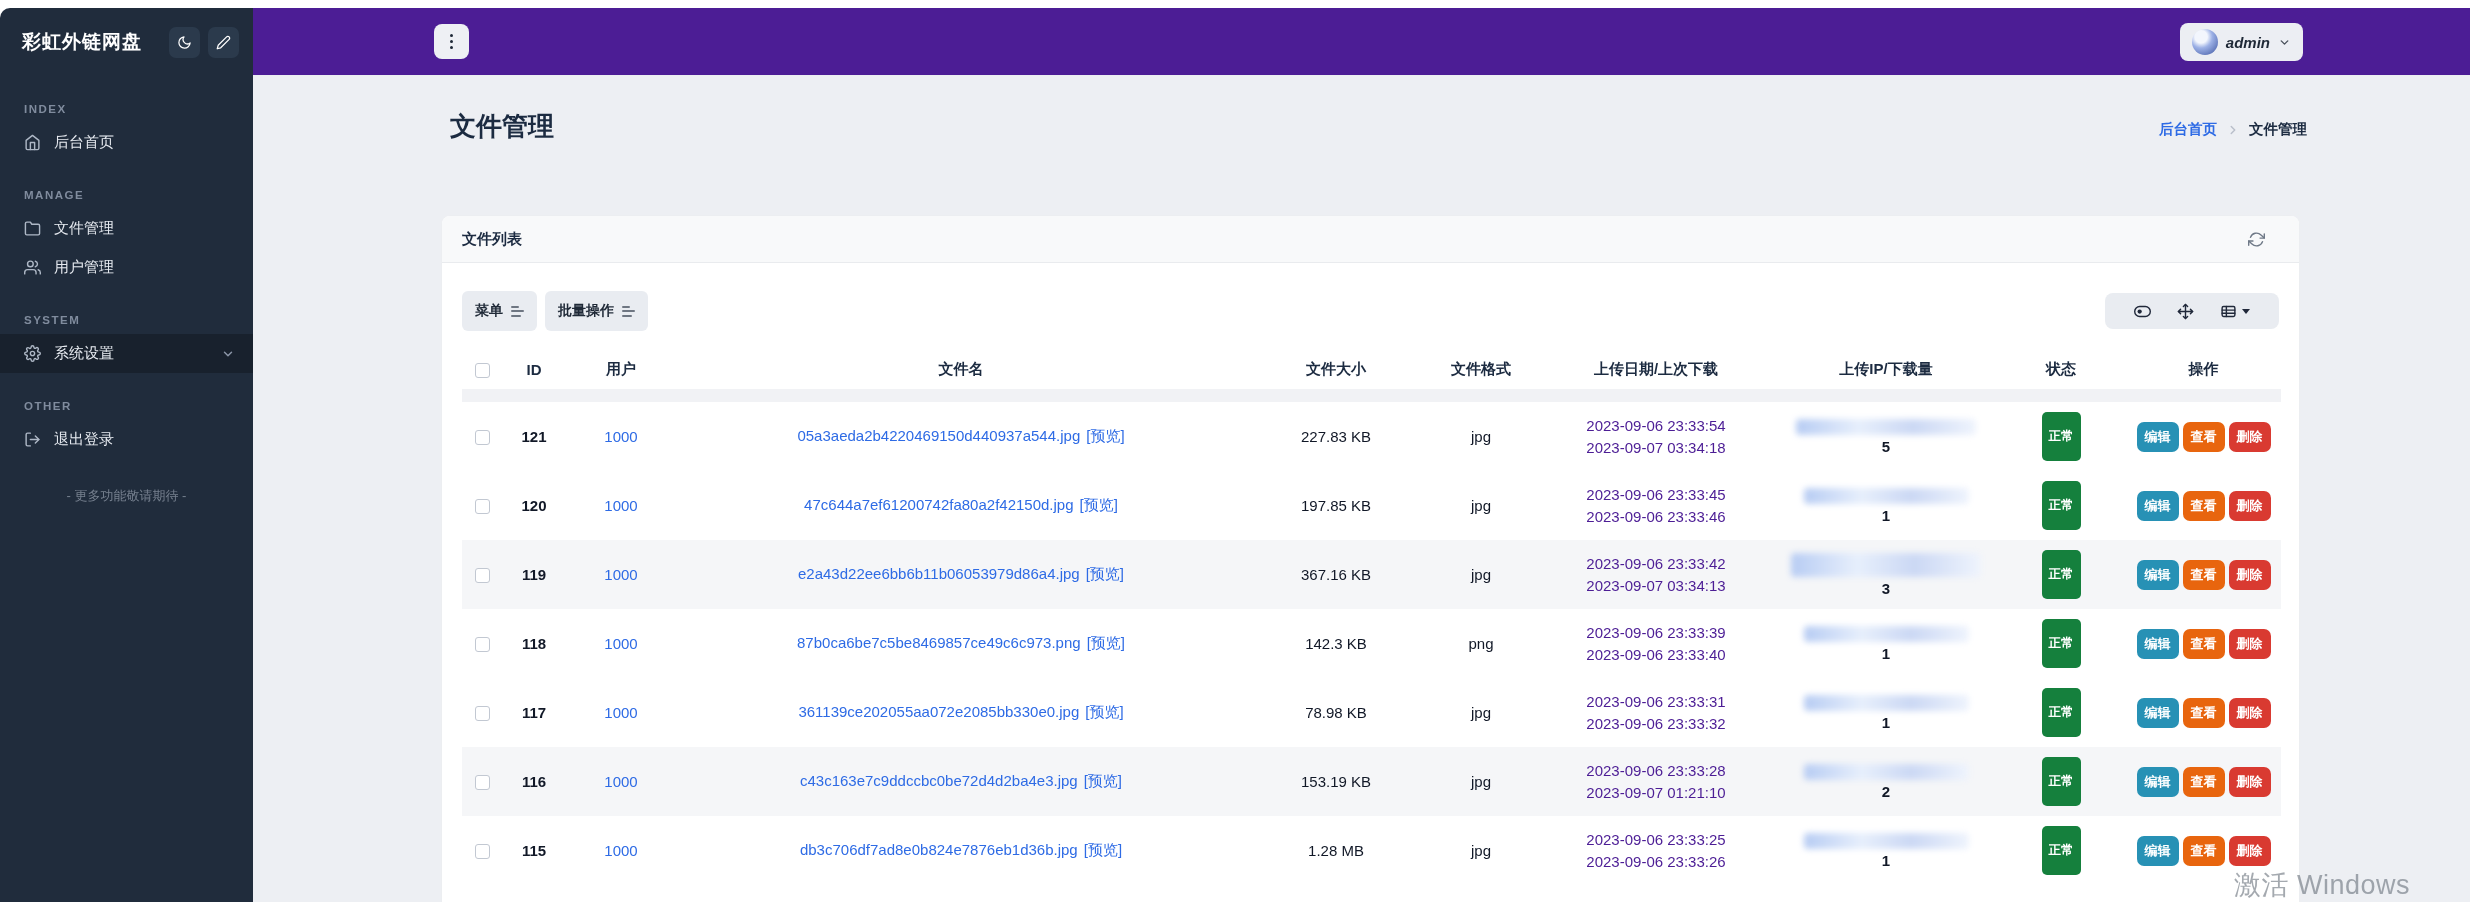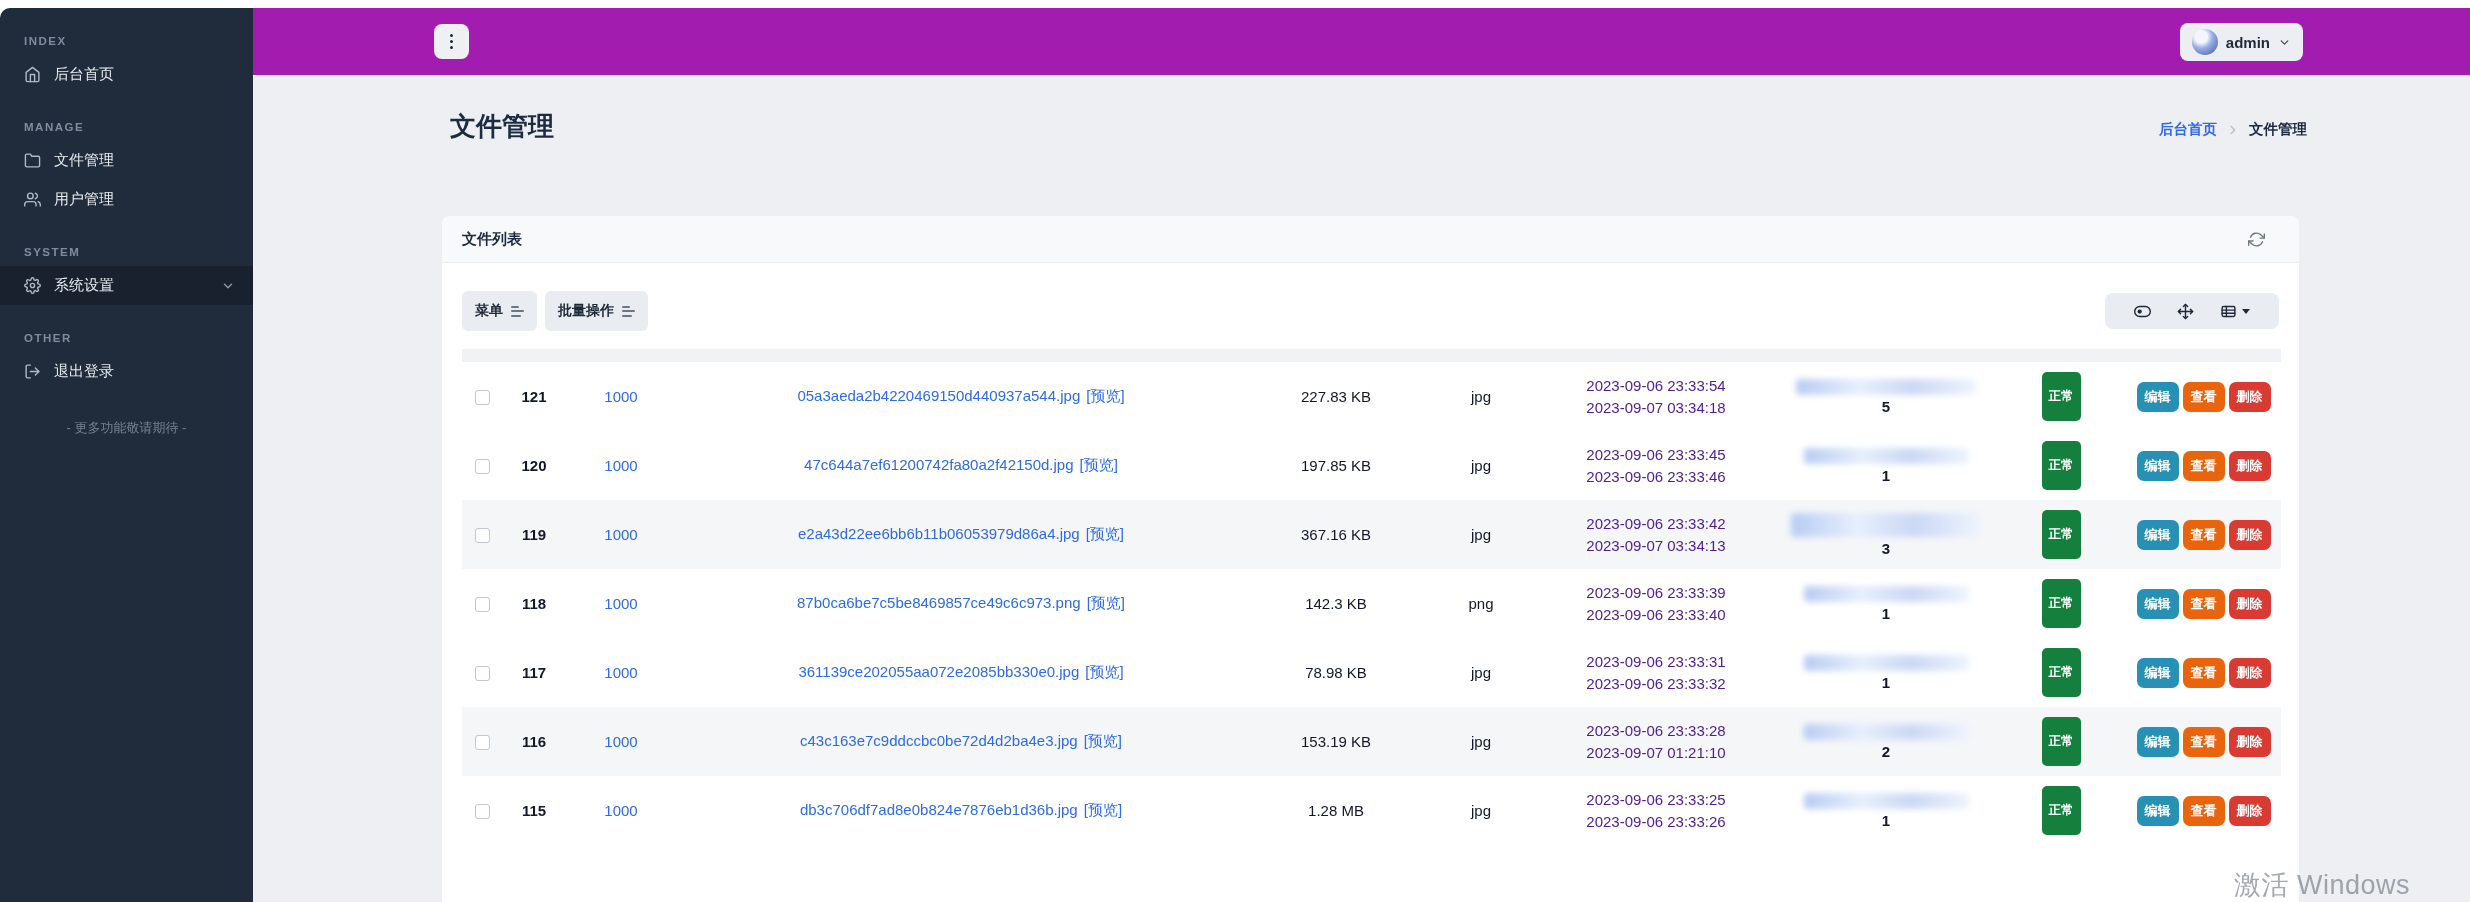--- a/index.html
+++ b/index.html
@@ -24,22 +24,22 @@
                font-size:15px; color:#e7ebf1; cursor:pointer; }
   .side-item svg { width:17px; height:17px; color:#aeb8c6; flex:none; }
   .side-item .chev { margin-left:auto; }
   .side-item .chev svg { width:14px; height:14px; color:#8b96a8; }
   .side-item.active { background:#18212d; }
   .submenu { list-style:none; background:#1b2532; padding:5px 0 9px; }
   .submenu li { height:34px; line-height:34px; padding-left:53px; font-size:13.5px; color:#939eaf; cursor:pointer; }
   .side-note { margin-top:28px; text-align:center; font-size:13px; color:#76descr; color:#76808f; }
 
   
-  .topbar { position:absolute; left:237px; top:8px; right:0; height:68px; background:#a21caf;
-            border-bottom:1px solid #ebedf1; z-index:4; }
+  .topbar { position:absolute; left:237px; top:8px; right:0; height:68px; background:#4c1d95;
+            border-bottom:1px solid #ebedf1; z-index:4;font-style:italic; }
   .kebab { position:absolute; left:197px; top:16px; width:35px; height:35px; border:none; border-radius:8px;
            background:#eef0f4; cursor:pointer; display:flex; flex-direction:column; align-items:center;
            justify-content:center; gap:3px; }
   .kebab i { width:3px; height:3px; border-radius:50%; background:#1f2937; }
   .user-pill { position:absolute; right:167px; top:15px; height:38px; background:#eceef3; border-radius:8px;
                display:flex; align-items:center; gap:8px; padding:0 12px; cursor:pointer; }
   .avatar { width:26px; height:26px; border-radius:50%;
             background:radial-gradient(circle at 35% 30%, #f3f6fd 0 25%, #9db1e6 45%, #5d74b8 80%, #44569b); }
   .user-pill .uname { font-size:15px; font-weight:600; color:#1f2937; }
   .user-pill svg { width:13px; height:13px; color:#49505a; }
@@ -106,20 +106,37 @@
   .watermark { position:absolute; left:2234px; top:867px; font-size:27px; color:rgba(108,116,126,.62);
                letter-spacing:.5px; z-index:9; white-space:nowrap; }
 </style>
 </head>
 <body>
 
 <div class="app">
   <div class="topstrip"></div>
 
   <aside class="sidebar">
+    <div class="brand-row">
+      <span class="brand">彩虹外链网盘</span>
+      <button class="mini-btn" title="">
+        <span style="display:flex">
+          <svg viewBox="0 0 24 24" fill="none" stroke="currentColor" stroke-width="2" stroke-linecap="round" stroke-linejoin="round">
+              <path d="M21 12.79A9 9 0 1 1 11.21 3 7 7 0 0 0 21 12.79z"></path>
+            </svg>
+        </span>
+      </button>
+      <button class="mini-btn" title="">
+        <span style="display:flex">
+          <svg viewBox="0 0 24 24" fill="none" stroke="currentColor" stroke-width="2" stroke-linecap="round" stroke-linejoin="round">
+              <path d="M17 3a2.828 2.828 0 1 1 4 4L7.5 20.5 2 22l1.5-5.5L17 3z"></path>
+            </svg>
+        </span>
+      </button>
+    </div>
     <nav id="side-nav">
         <div class="side-section-label">INDEX</div>
         <div class="side-item">
           <span style="display:flex">
             <svg viewBox="0 0 24 24" fill="none" stroke="currentColor" stroke-width="2" stroke-linecap="round" stroke-linejoin="round">
               <path d="M3 9l9-7 9 7v11a2 2 0 0 1-2 2H5a2 2 0 0 1-2-2z"></path>
               <polyline points="9 22 9 12 15 12 15 22"></polyline>
             </svg>
           </span>
           <span>后台首页</span>
@@ -278,20 +295,32 @@
               <col style="width:110px">
               <col style="width:570px">
             <col style="width:180px">
               <col style="width:110px">
               <col style="width:240px">
               <col style="width:220px">
             <col style="width:130px">
               <col style="width:155px">
           </colgroup>
           <thead id="t-head">
+              <tr>
+                <th><span class="cb"></span></th>
+                <th class="c-id">ID</th>
+                <th>用户</th>
+                <th>文件名</th>
+                <th>文件大小</th>
+                <th>文件格式</th>
+                <th>上传日期/上次下载</th>
+                <th>上传IP/下载量</th>
+                <th>状态</th>
+                <th>操作</th>
+              </tr>
               <tr class="head-band">
                 <td colspan="10"></td>
               </tr>
             </thead>
           <tbody id="t-body">
               <tr>
                 <td><span class="cb"></span></td>
                 <td class="c-id">121</td>
                 <td><a class="lnk">1000</a></td>
                 <td><a class="lnk fname">05a3aeda2b4220469150d440937a544.jpg</a><a class="lnk">[预览]</a></td>

